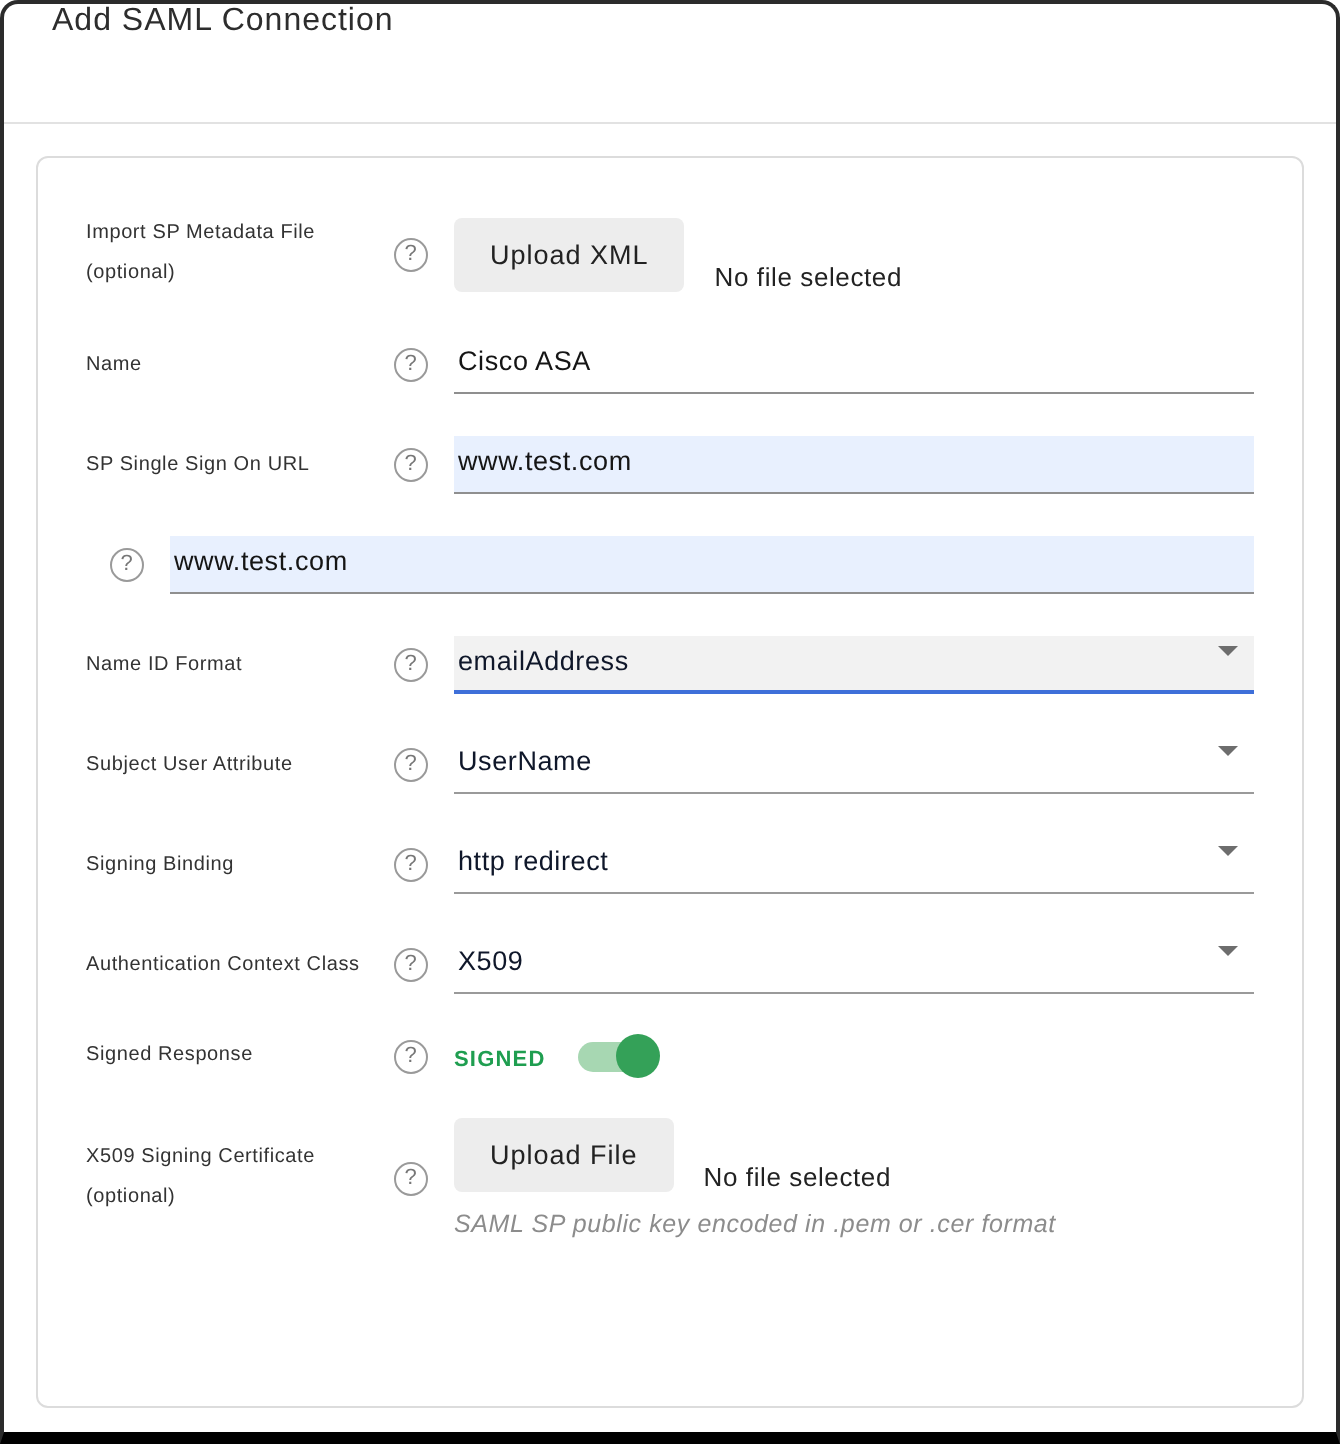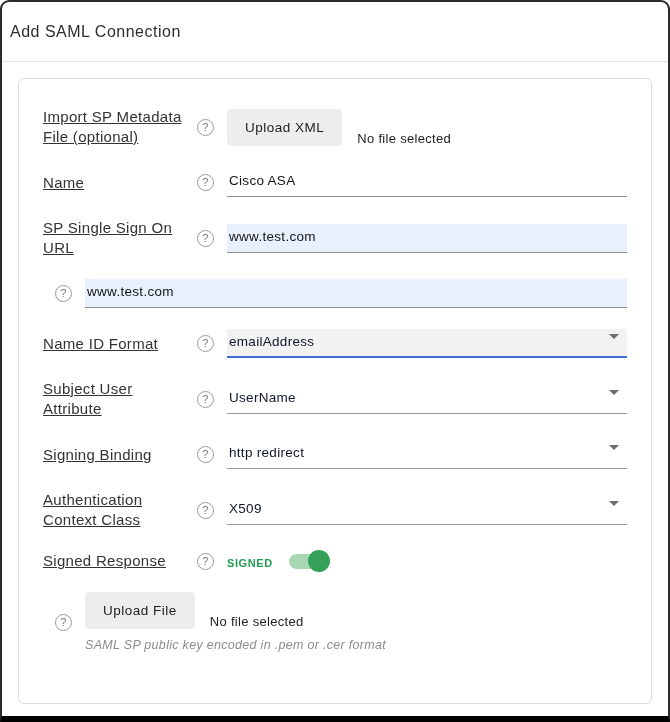--- a/index.html
+++ b/index.html
@@ -14,40 +14,39 @@
   .window {
     width:670px; height:722px;
     background:#fff;
     border:2px solid #2b2b2b;
     border-bottom:6px solid #000;
     border-radius:9px 9px 0 0;
     overflow:hidden;
   }
   .header {
     height:60px;
-    display:flex; align-items:center;
-    padding:0 8px;
+    display:flex; 
+    padding:0 24px;
     border-bottom:1px solid #e2e2e2;
   }
   .title { font-size:16px; color:#2d2d2d; letter-spacing:0.5px; }
   .card {
     margin:16px;
     height:626px;
     border:1px solid #dcdcdc;
     border-radius:6px;
     padding:28px 24px 18px 24px;
     background:#fff;
   }
   .row { display:flex; align-items:center; margin-bottom:21px; }
   .row:last-child { margin-bottom:0; }
   .label {
     width:142px; flex-shrink:0;
-    font-size:15px; line-height:20px;
+    font-size:10px; line-height:20px;
     color:#333;
-    text-decoration:underline;
   }
   .help {
     width:17px; height:17px; flex-shrink:0;
     border:1px solid #9a9a9a; border-radius:50%;
     color:#777; font-size:11px; line-height:15px;
     text-align:center;
     margin:0 13px 0 12px;
     cursor:default;
   }
   .control { flex:1; min-width:0; }
@@ -198,20 +197,21 @@
       <div class="help">?</div>
       <div class="control file-row">
         <span class="signed-label">SIGNED</span>
         <span class="toggle">
           <span class="toggle-knob"></span>
         </span>
       </div>
     </div>
 
     <div class="row">
+      <div class="label">X509 Signing Certificate (optional)</div>
       <div class="help">?</div>
       <div class="control">
         <div class="file-row">
           <button class="upload-btn">Upload File</button>
           <span class="file-status">No file selected</span>
         </div>
         <div class="helper">SAML SP public key encoded in .pem or .cer format</div>
       </div>
     </div>
 

